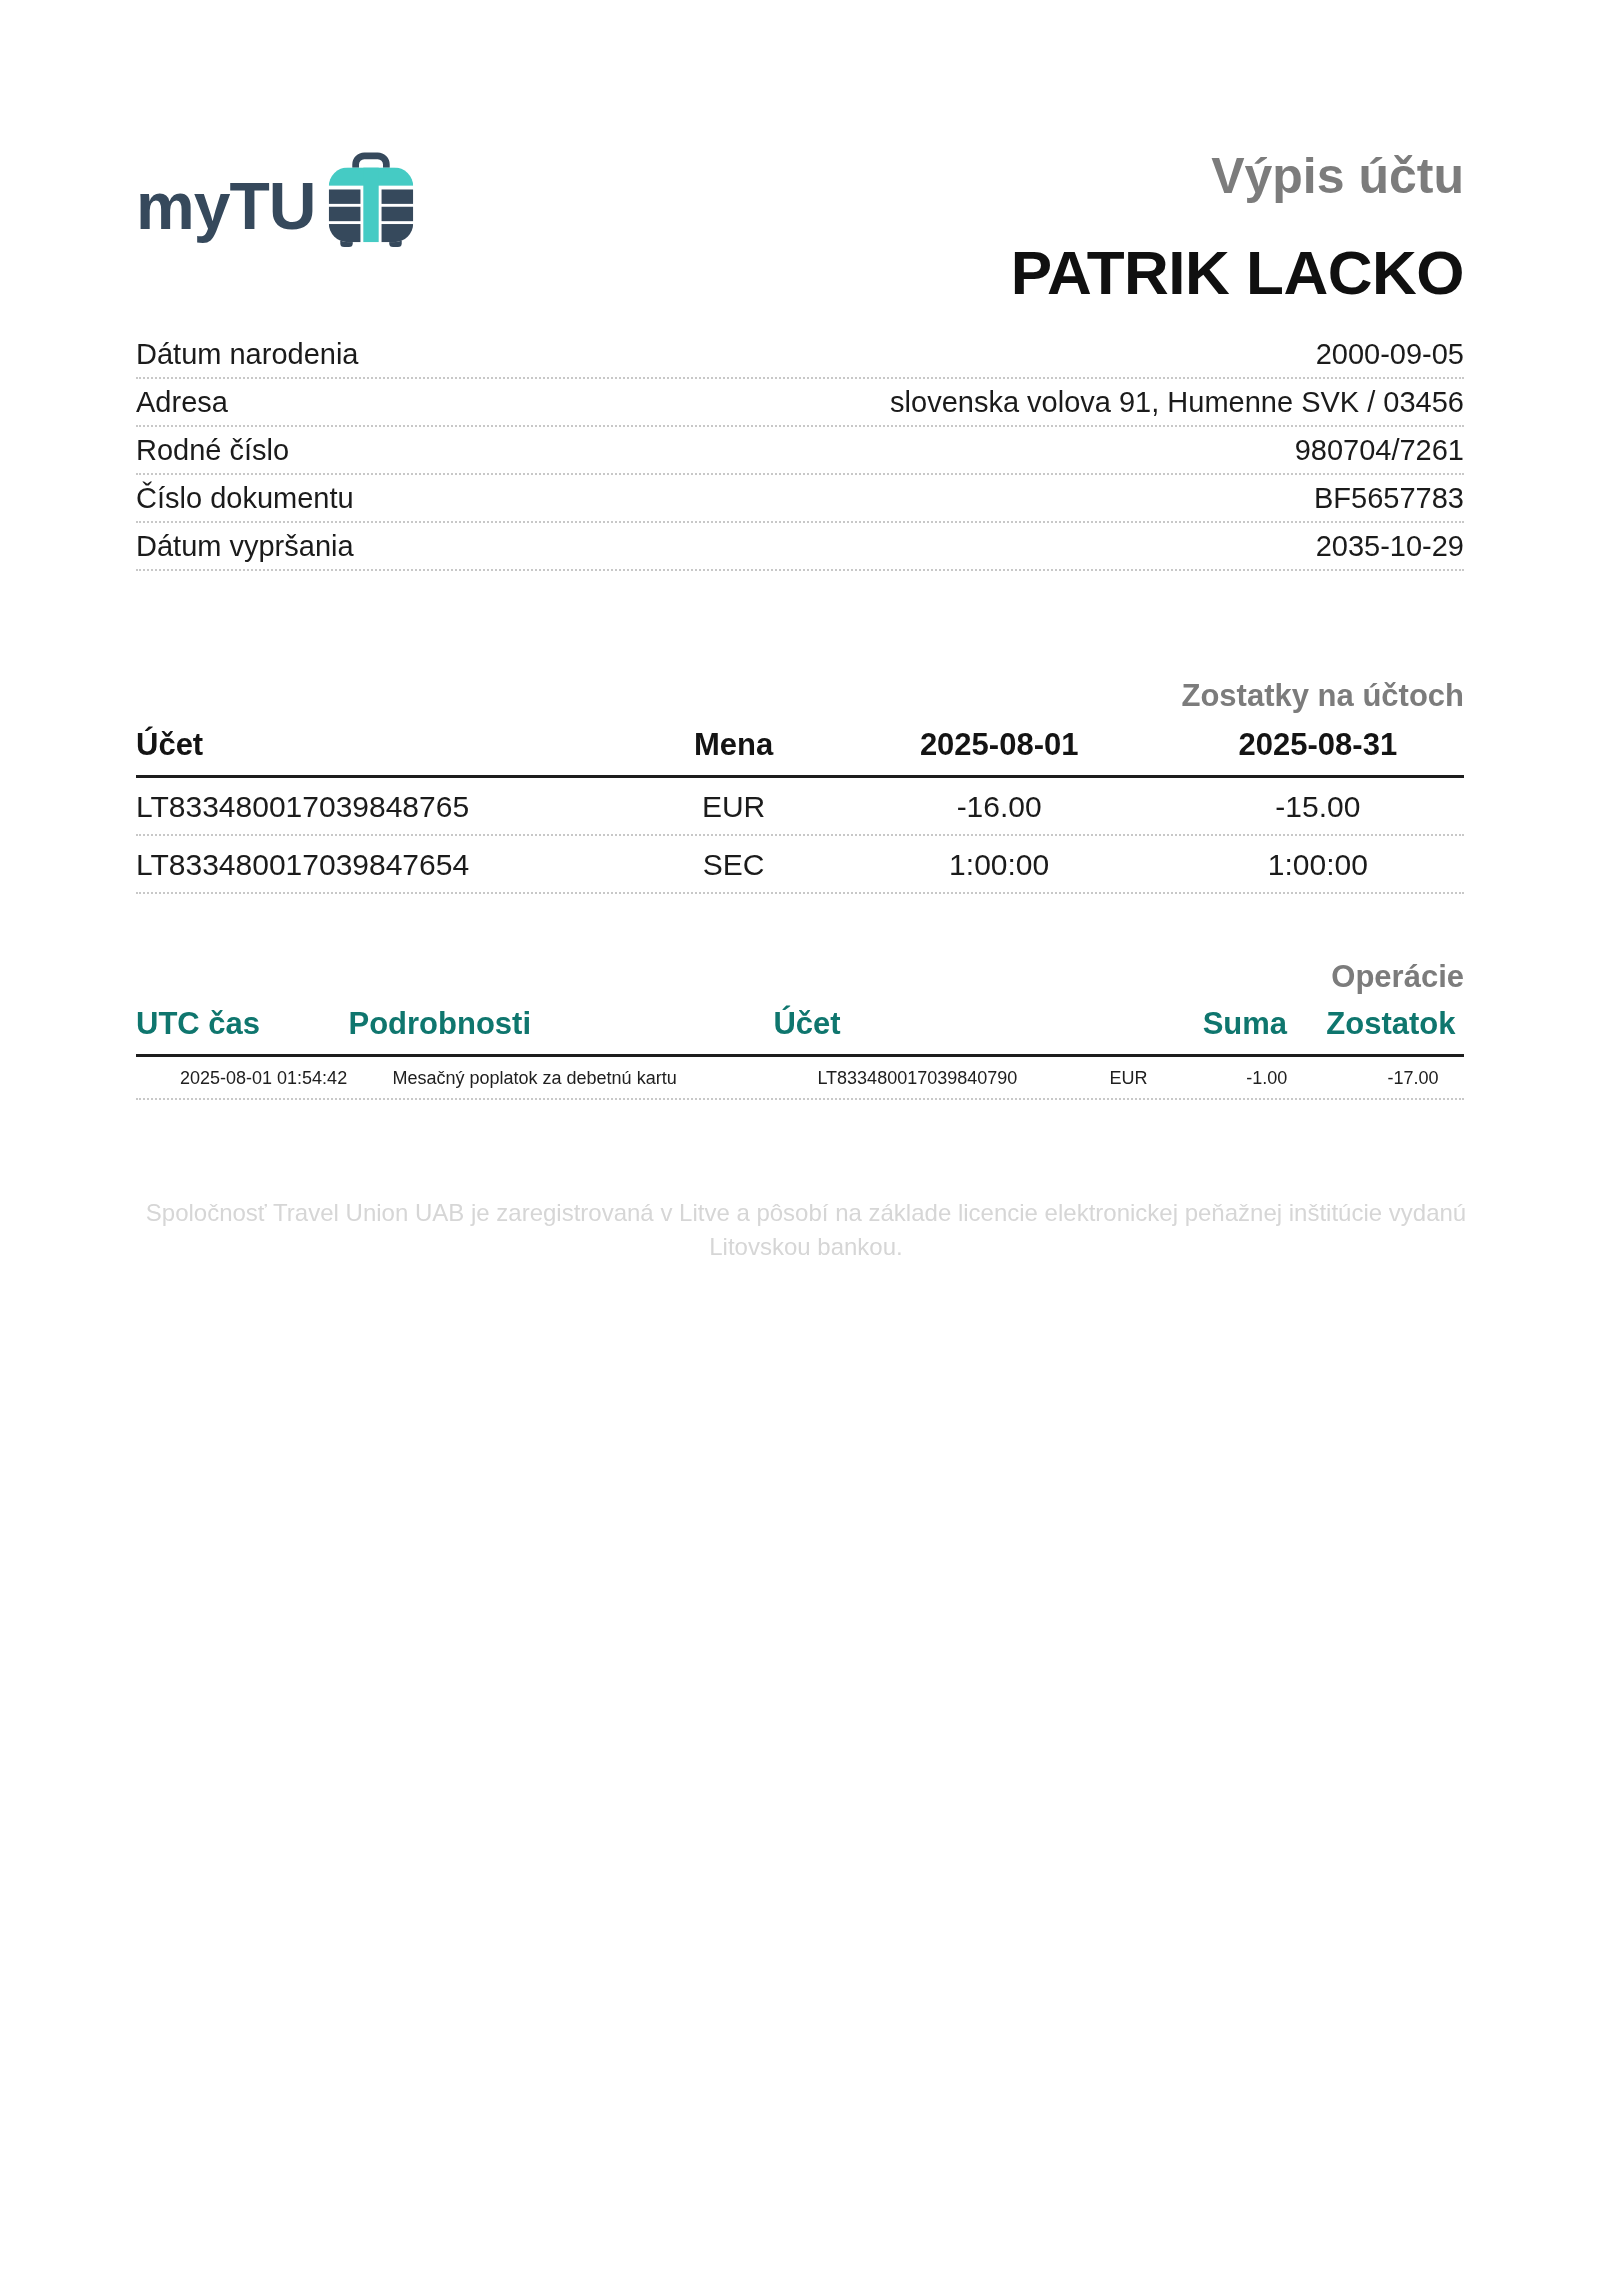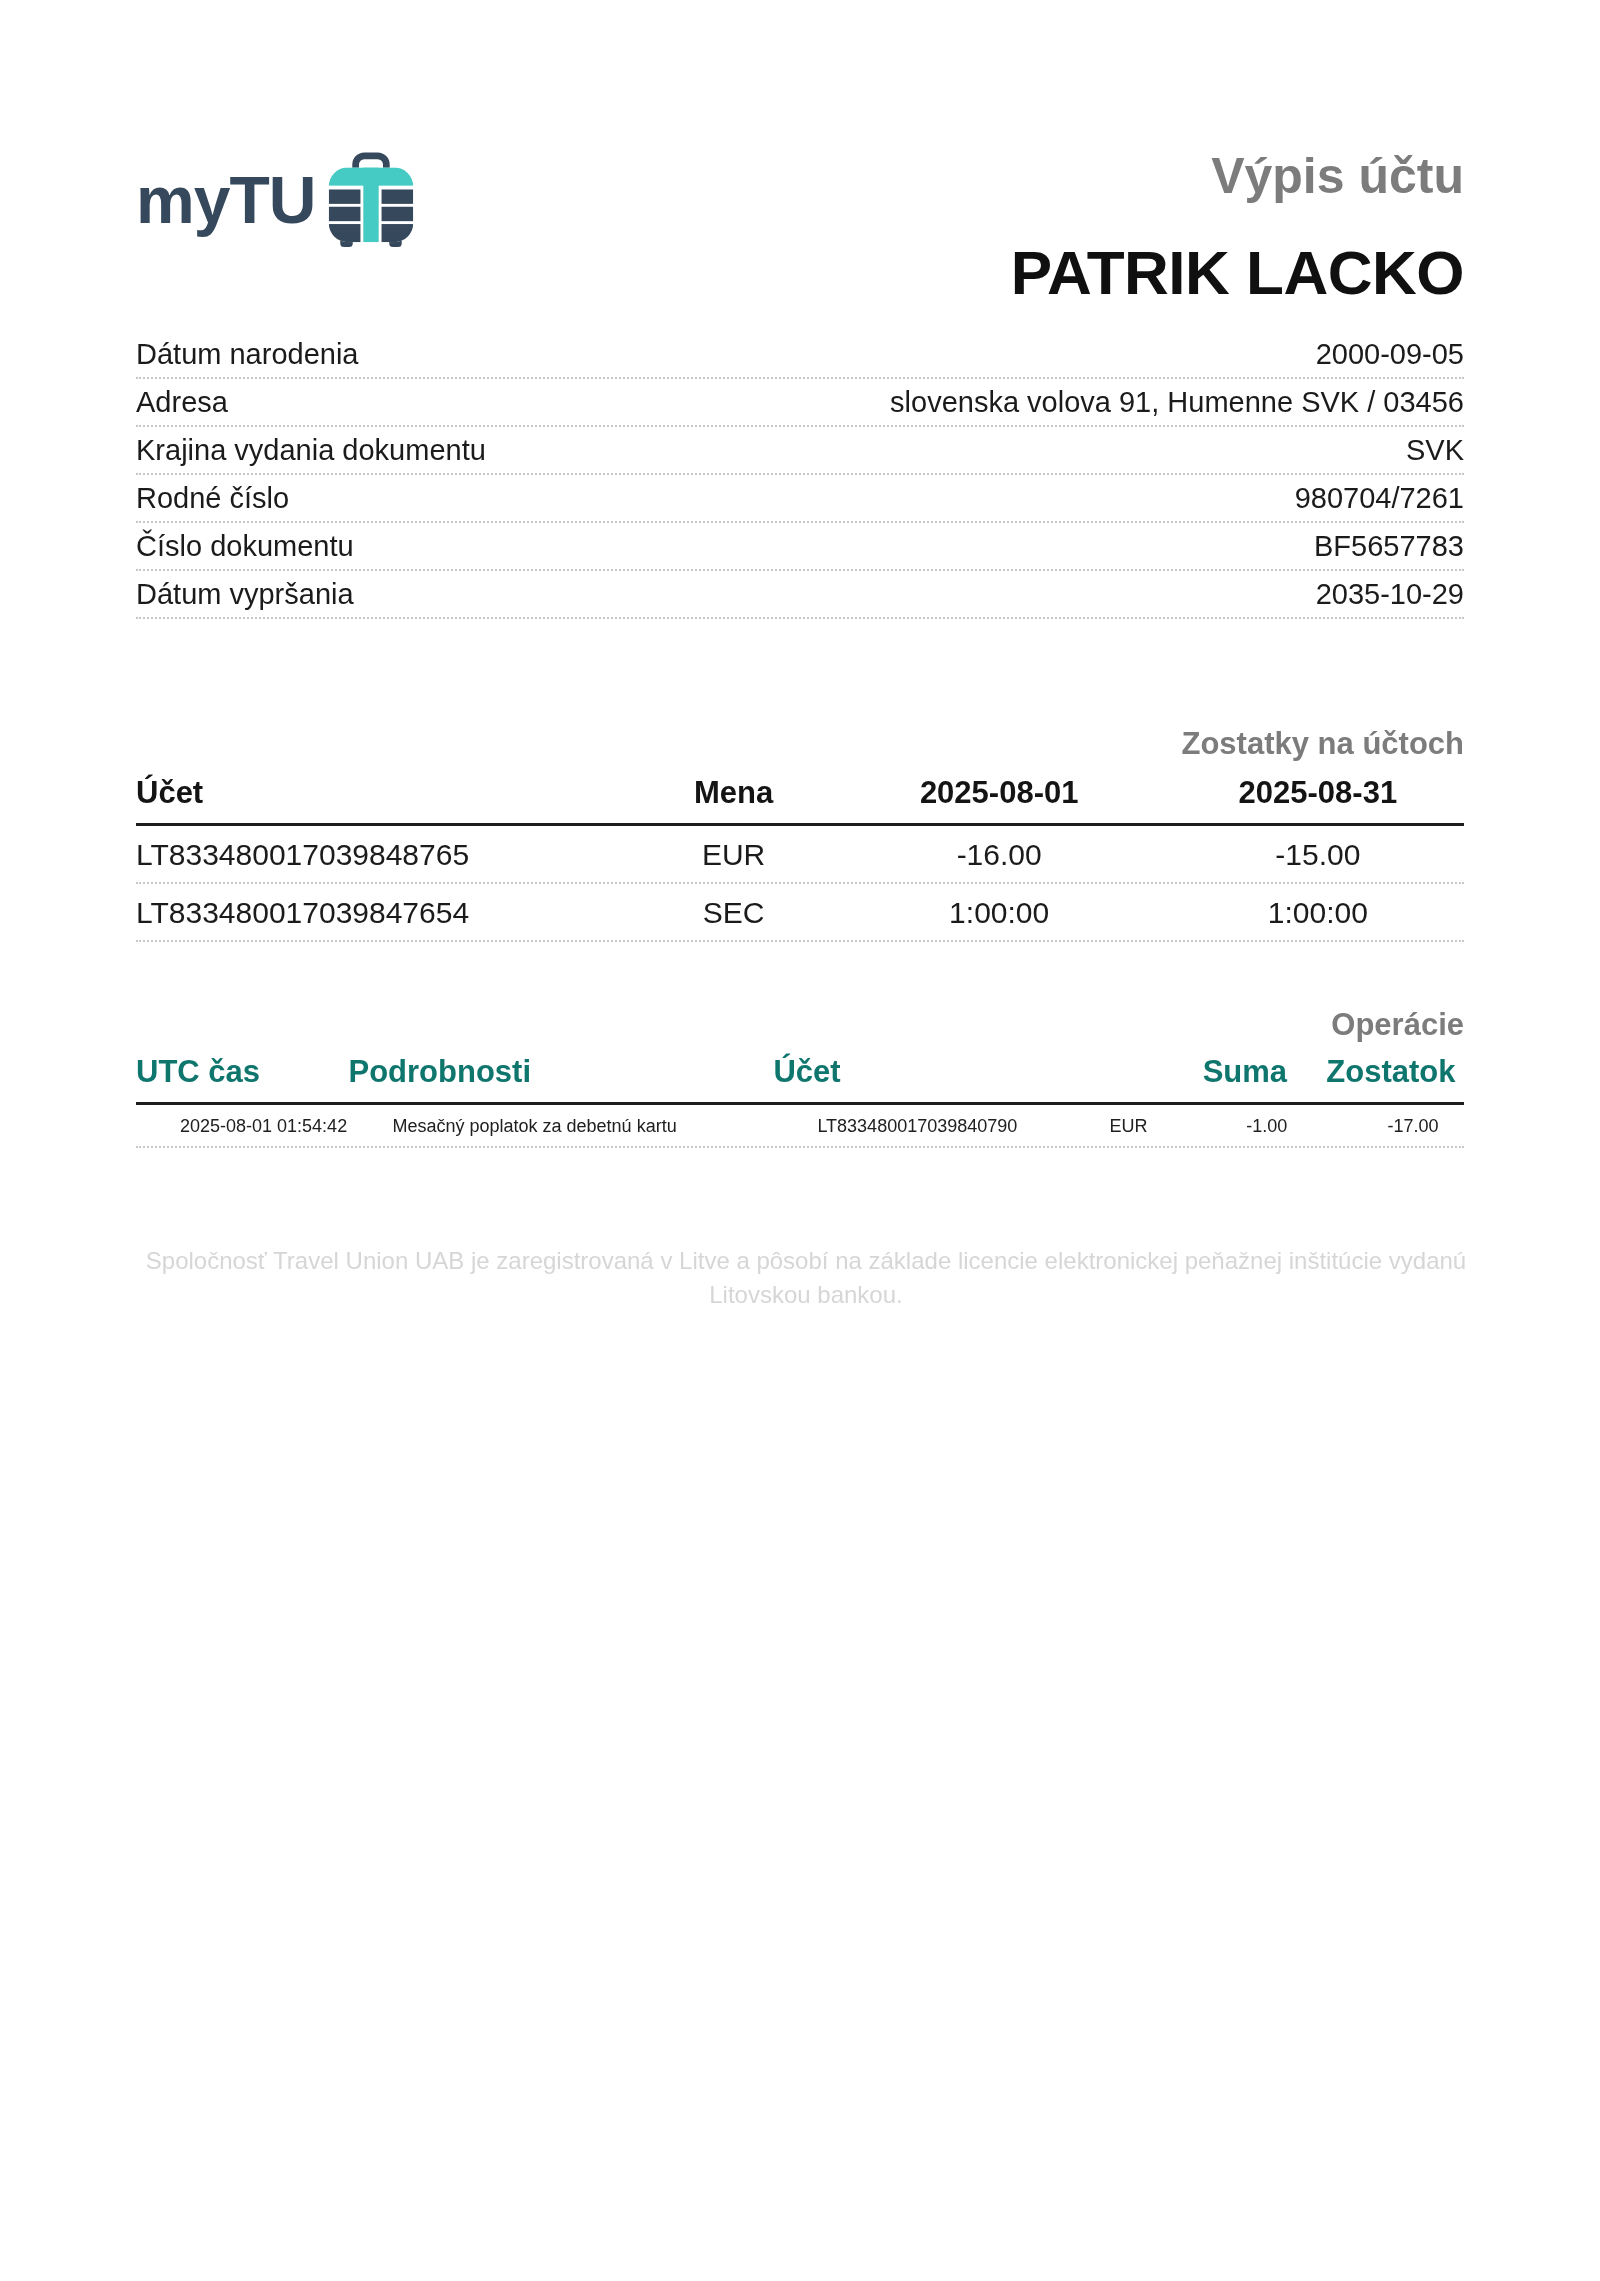--- a/index.html
+++ b/index.html
@@ -8,21 +8,21 @@
     width: 1600px; height: 2281px;
     font-family: "Liberation Sans", sans-serif;
     color: #1b1b1b;
     overflow: hidden;
     position: relative;
   }
   .page { padding: 148px 136px 0 136px; }
 
   
   .header { display: flex; justify-content: space-between; align-items: flex-start; }
-  .logo { display: flex; align-items: center; gap: 8px; }
+  .logo { display: flex; align-items: flex-end; gap: 8px; }
   .logo-text {
     font-size: 66px; font-weight: 700; color: #36495c;
     letter-spacing: -1px; line-height: 92px;
   }
   .logo-icon { width: 96px; height: 102px; margin-top: 2px; }
   .titles { flex: 1; text-align: right; }
   .doc-title { font-size: 50px; font-weight: 700; color: #7c7c7c; line-height: 1.12; }
   .holder-name { font-size: 62px; font-weight: 700; color: #101010; line-height: 1.08; margin-top: 36px; letter-spacing: -0.5px; }
 
   
@@ -107,24 +107,20 @@
   <div class="info">
     <div class="info-row">
       <span class="info-label">Dátum narodenia</span>
       <span class="info-value">2000-09-05</span>
     </div>
     <div class="info-row">
       <span class="info-label">Adresa</span>
       <span class="info-value">slovenska volova 91, Humenne SVK / 03456</span>
     </div>
     <div class="info-row">
-      <span class="info-label">Krajina vydania dokumentu</span>
-      <span class="info-value">SVK</span>
-    </div>
-    <div class="info-row">
       <span class="info-label">Rodné číslo</span>
       <span class="info-value">980704/7261</span>
     </div>
     <div class="info-row">
       <span class="info-label">Číslo dokumentu</span>
       <span class="info-value">BF5657783</span>
     </div>
     <div class="info-row">
       <span class="info-label">Dátum vypršania</span>
       <span class="info-value">2035-10-29</span>

